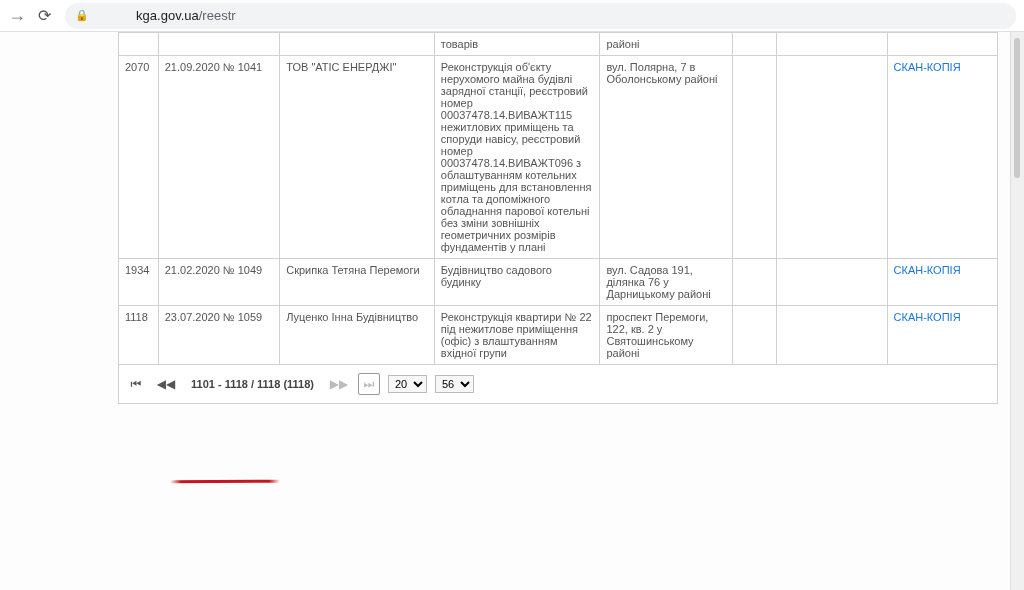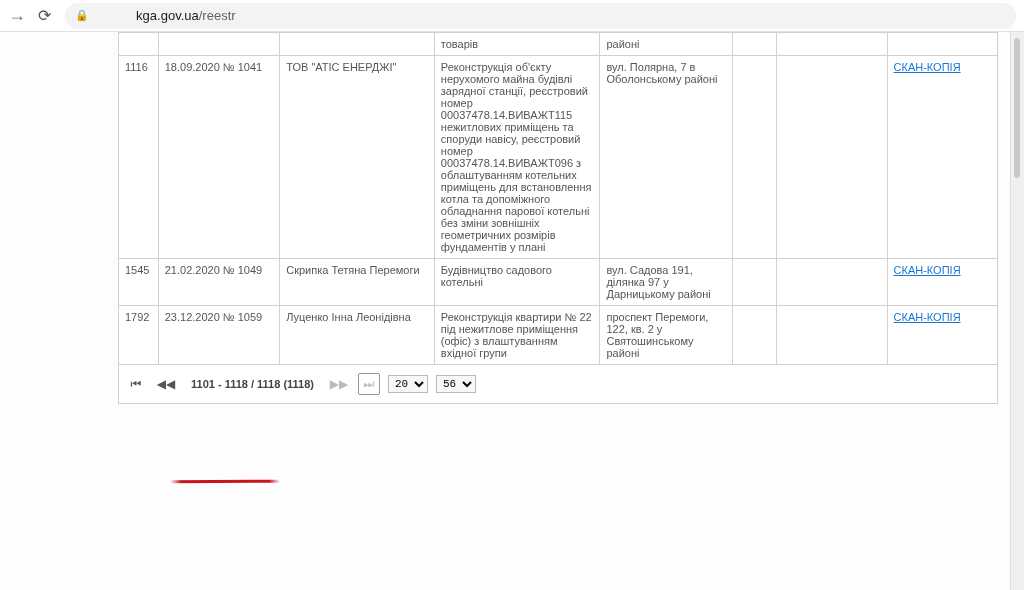--- a/index.html
+++ b/index.html
@@ -60,21 +60,21 @@
     word-wrap: break-word;
   }
   .col-n { width: 36px; }
   .col-date { width: 110px; }
   .col-applicant { width: 140px; }
   .col-desc { width: 150px; }
   .col-addr { width: 120px; }
   .col-e1 { width: 40px; }
   .col-e2 { width: 100px; }
   .col-link { width: 100px; }
-  .link-cell { color: #1976d2; cursor: pointer; text-decoration: underline; }
+  .link-cell { color: #1976d2; cursor: pointer; }
   .header-row td { vertical-align: bottom; }
   .pager {
     display: flex;
     align-items: center;
     gap: 8px;
     padding: 8px 6px;
     border: 1px solid #d0d0d0;
     border-top: none;
     font-size: 12px;
     color: #444;
@@ -88,21 +88,20 @@
     border: 1px solid #999;
     border-radius: 2px;
   }
   .pager .disabled { color: #bbb; cursor: default; }
   .pager .range { padding: 0 6px; font-weight: bold; font-size: 11px; }
   .pager select {
     font-size: 11px;
     padding: 1px 2px;
     border: 1px solid #bbb;
     background: #f7f7f7;
-    font-family: Liberation Mono, monospace;
   }
   .right-shadow {
     position: absolute;
     right: 0; top: 0; bottom: 0;
     width: 14px;
     background: #f0f0f0;
     border-left: 1px solid #ddd;
   }
   .right-shadow::before {
     content:"";
@@ -158,45 +157,45 @@
         <td></td>
         <td></td>
         <td>товарів</td>
         <td>районі</td>
         <td></td>
         <td></td>
         <td></td>
       </tr>
 
       <tr>
-        <td>1116</td>
-        <td>18.09.2020 № 1041</td>
+        <td>2070</td>
+        <td>21.09.2020 № 1041</td>
         <td>ТОВ "АТІС ЕНЕРДЖІ"</td>
         <td>Реконструкція об'єкту нерухомого майна будівлі зарядної станції, реєстровий номер 00037478.14.ВИВАЖТ115 нежитлових приміщень та споруди навісу, реєстровий номер 00037478.14.ВИВАЖТ096 з облаштуванням котельних приміщень для встановлення котла та допоміжного обладнання парової котельні без зміни зовнішніх геометричних розмірів фундаментів у плані</td>
         <td>вул. Полярна, 7 в Оболонському районі</td>
         <td></td>
         <td></td>
         <td class="link-cell">СКАН-КОПІЯ</td>
       </tr>
 
       <tr>
-        <td>1545</td>
+        <td>1934</td>
         <td>21.02.2020 № 1049</td>
         <td>Скрипка Тетяна Перемоги</td>
-        <td>Будівництво садового котельні</td>
-        <td>вул. Садова 191, ділянка 97 у Дарницькому районі</td>
+        <td>Будівництво садового будинку</td>
+        <td>вул. Садова 191, ділянка 76 у Дарницькому районі</td>
         <td></td>
         <td></td>
         <td class="link-cell">СКАН-КОПІЯ</td>
       </tr>
 
       <tr>
-        <td>1792</td>
-        <td>23.12.2020 № 1059</td>
-        <td>Луценко Інна Леонідівна</td>
+        <td>1118</td>
+        <td>23.07.2020 № 1059</td>
+        <td>Луценко Інна Будівництво</td>
         <td>Реконструкція квартири № 22 під нежитлове приміщення (офіс) з влаштуванням вхідної групи</td>
         <td>проспект Перемоги, 122, кв. 2 у Святошинському районі</td>
         <td></td>
         <td></td>
         <td class="link-cell">СКАН-КОПІЯ</td>
       </tr>
     </tbody>
       </table>
 
     <div class="pager">

